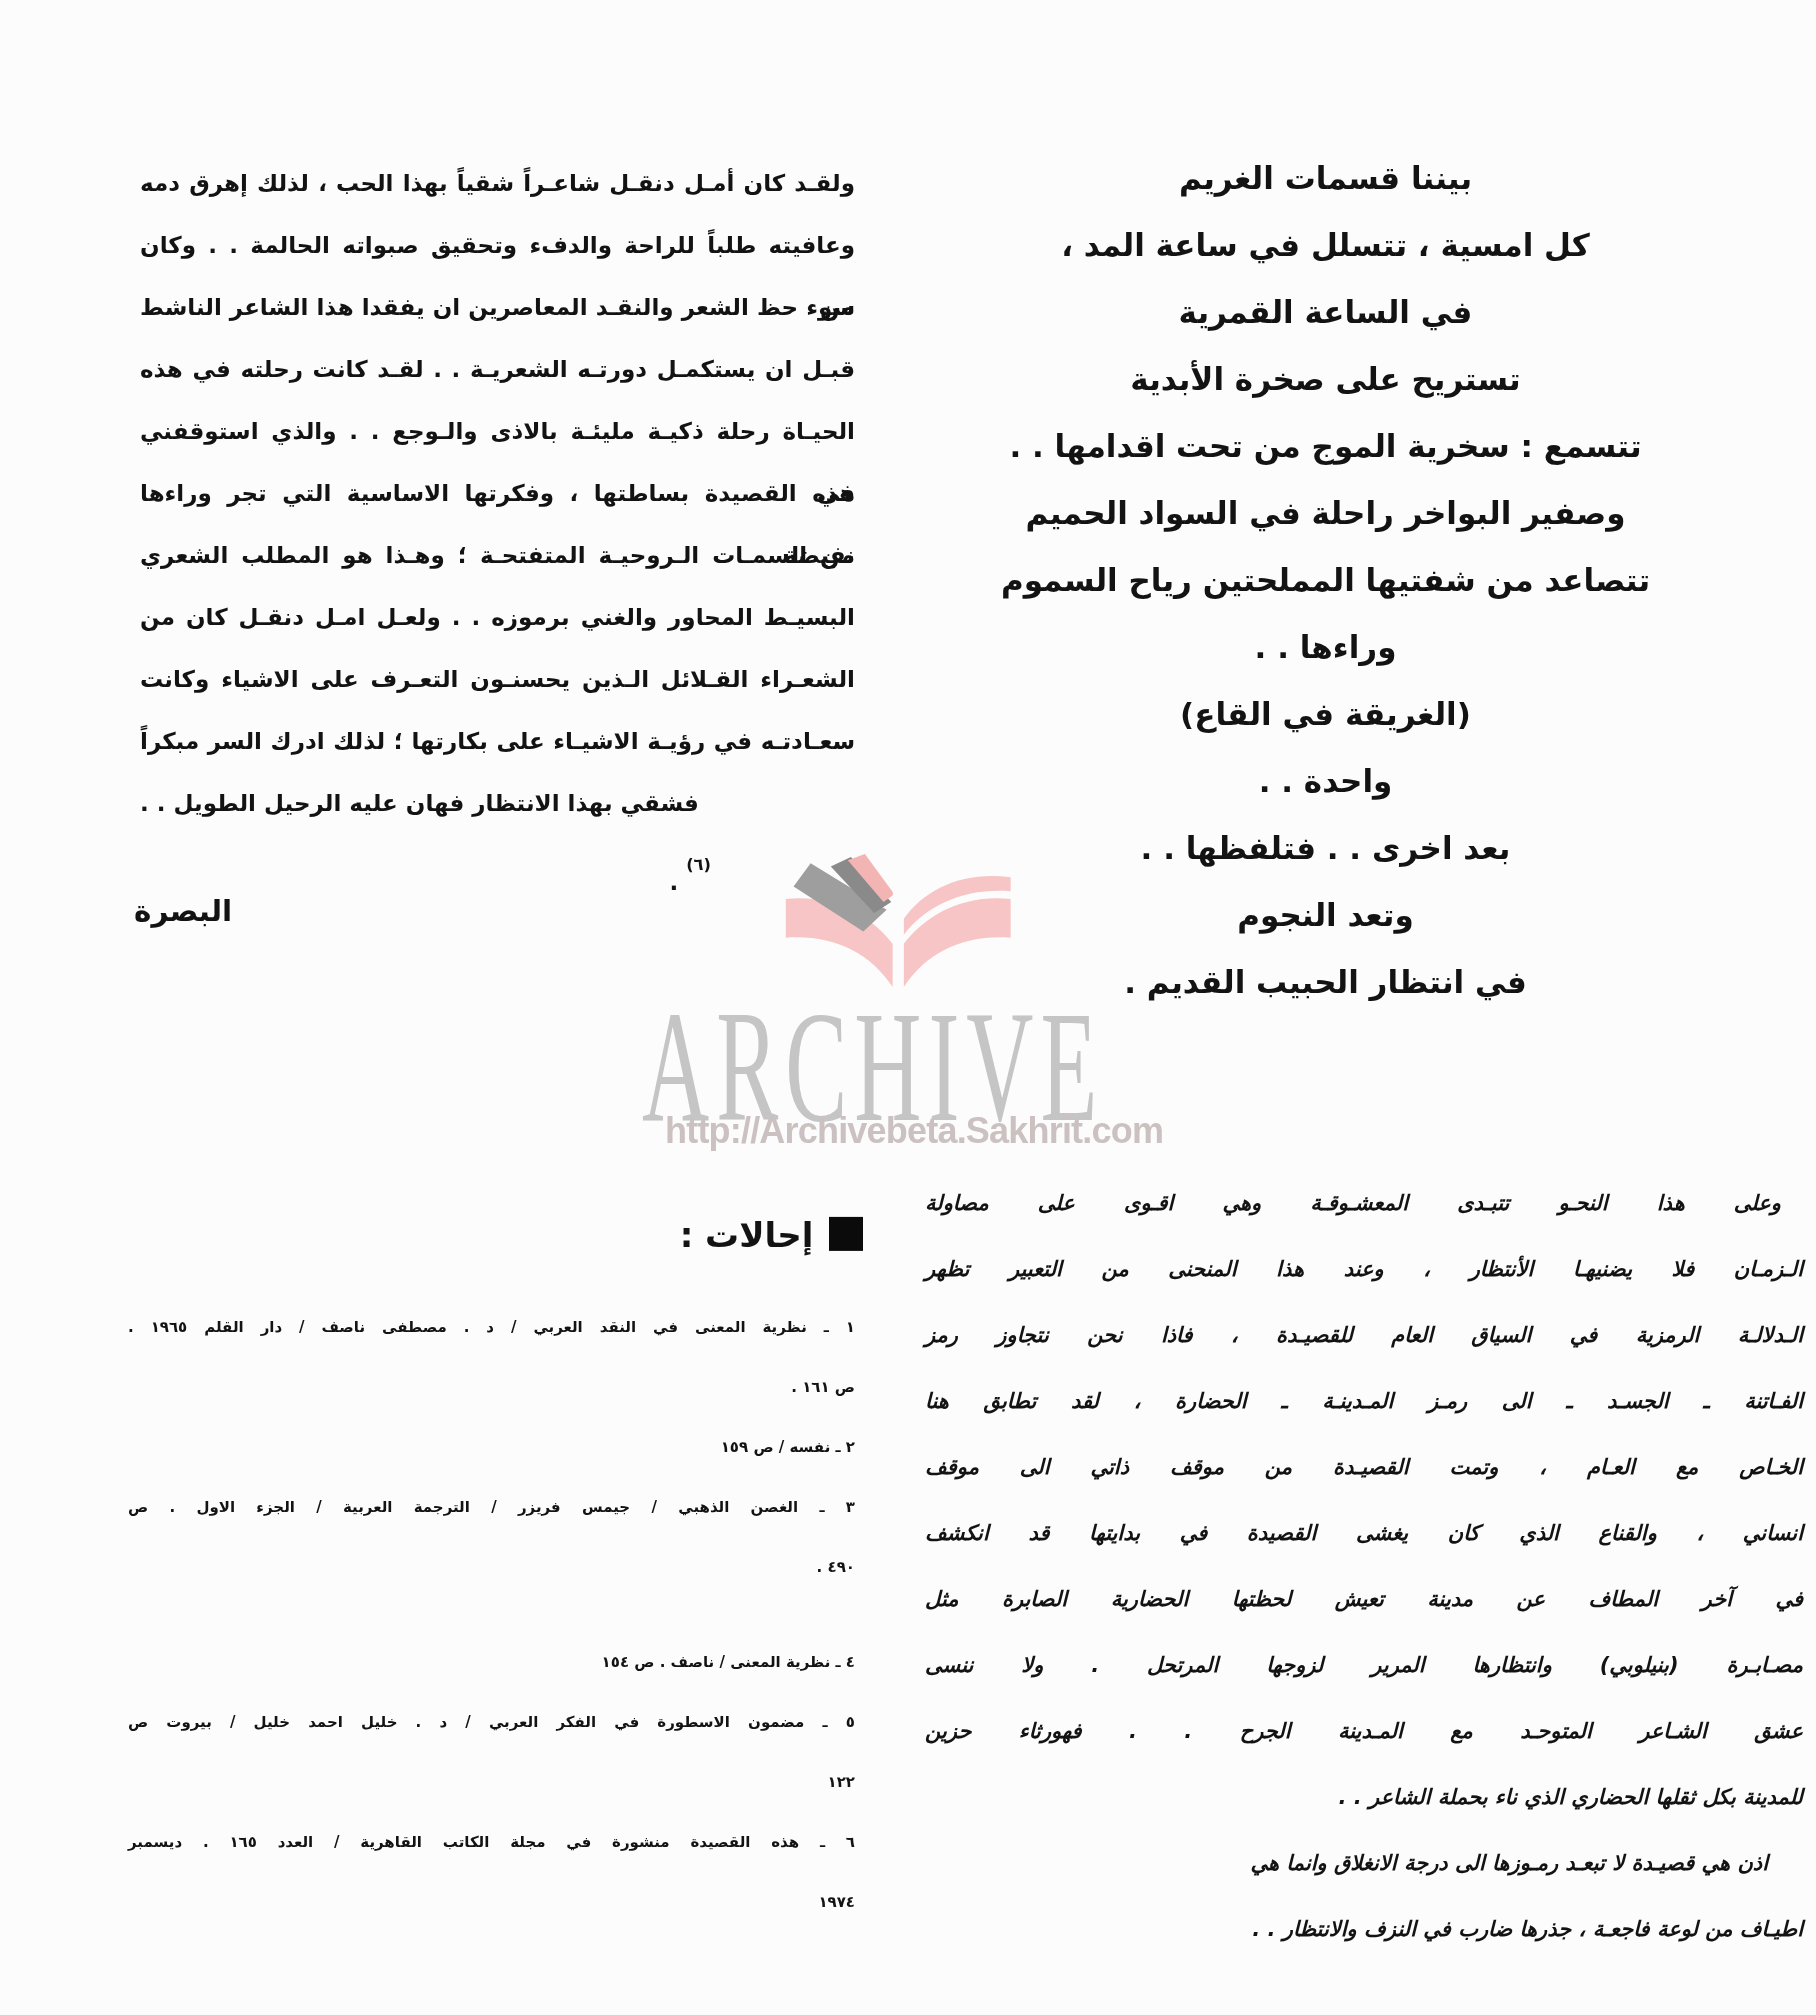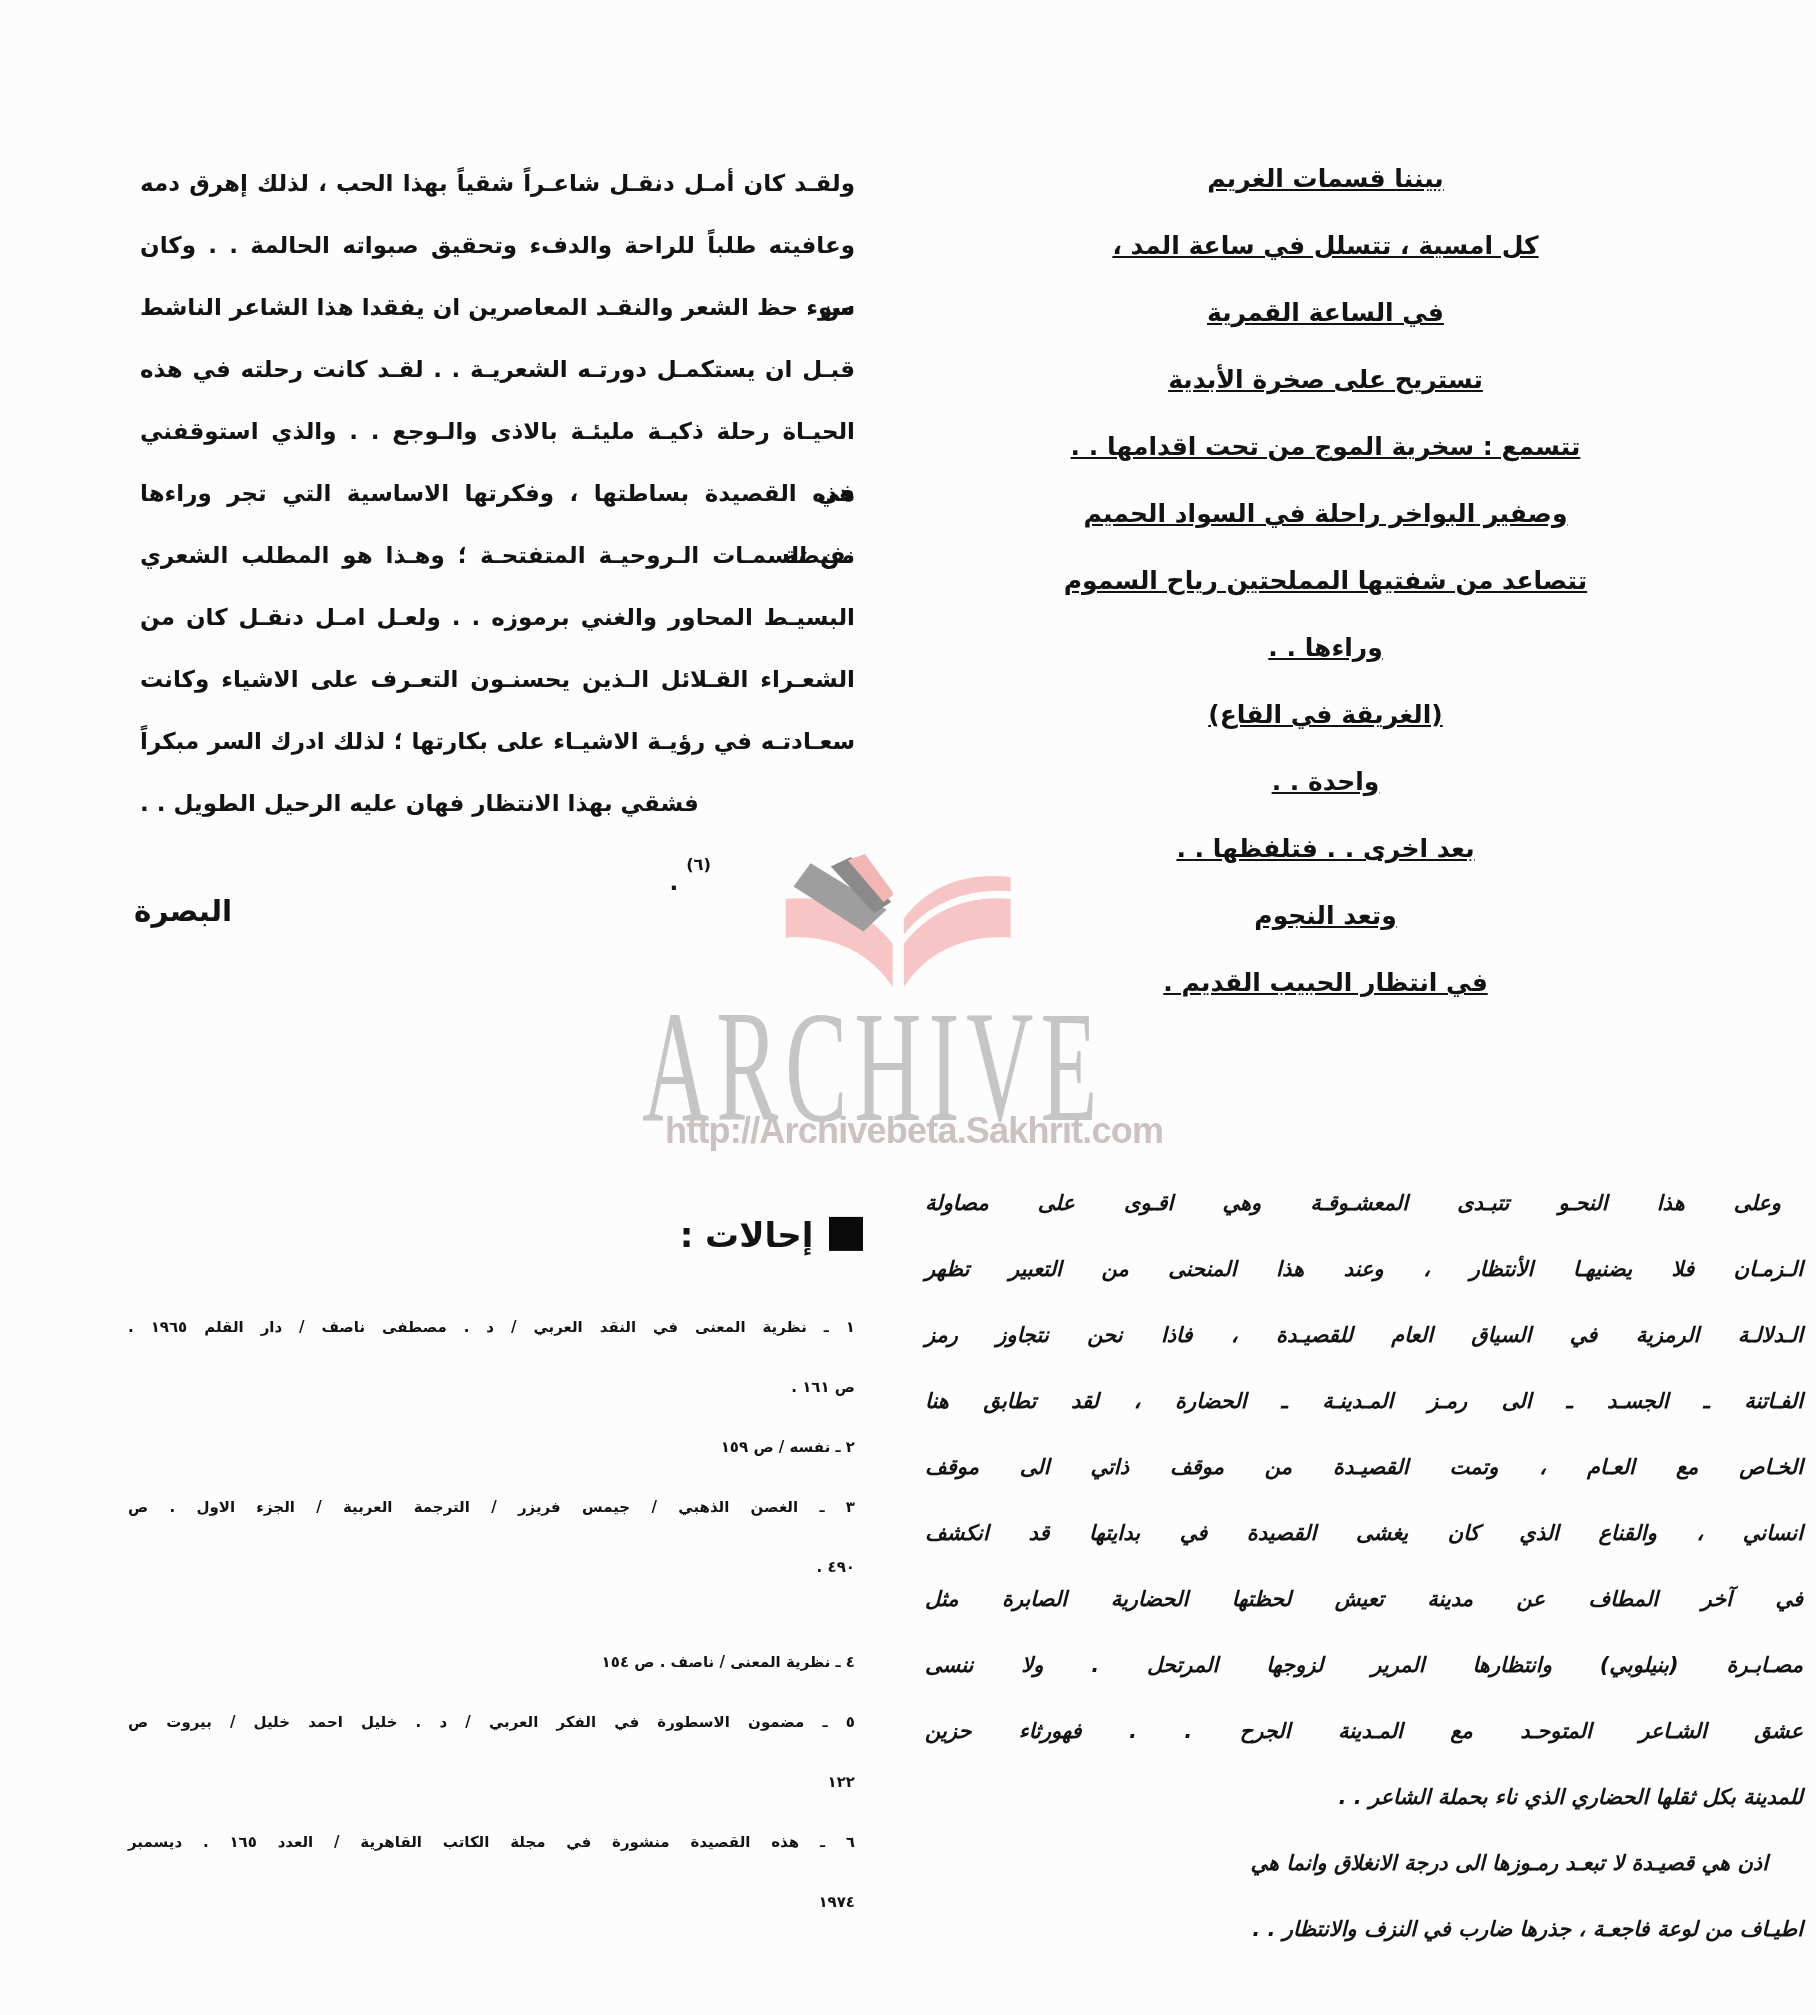--- a/index.html
+++ b/index.html
@@ -34,21 +34,21 @@
   sup.fn { font-size:16.3px; vertical-align:20px; font-weight:700; }
 
   
   #signature {
     position:absolute; left:134px; top:894px;
     font-size:29.5px; font-weight:700; direction:rtl; z-index:3;
   }
 
   
   #poem { position:absolute; left:933px; top:145px; width:785px; z-index:3; }
-  #poem .pl { font-size:25px; line-height:67px; height:67px; font-weight:700; direction:rtl;text-decoration:underline; }
+  #poem .pl { font-size:31px; line-height:67px; height:67px; font-weight:700; direction:rtl; }
 
   
   #lower-right { position:absolute; left:925px; top:1170px; width:878px; z-index:3; }
   #lower-right .ln { font-size:21px; line-height:66px; height:66px;font-style:italic; }
   .ind-sm { padding-right:22px; }
   .ind-md { padding-right:35px; }
 
   
   #refs-heading {
     position:absolute; left:669px; top:1213px; width:194px;

